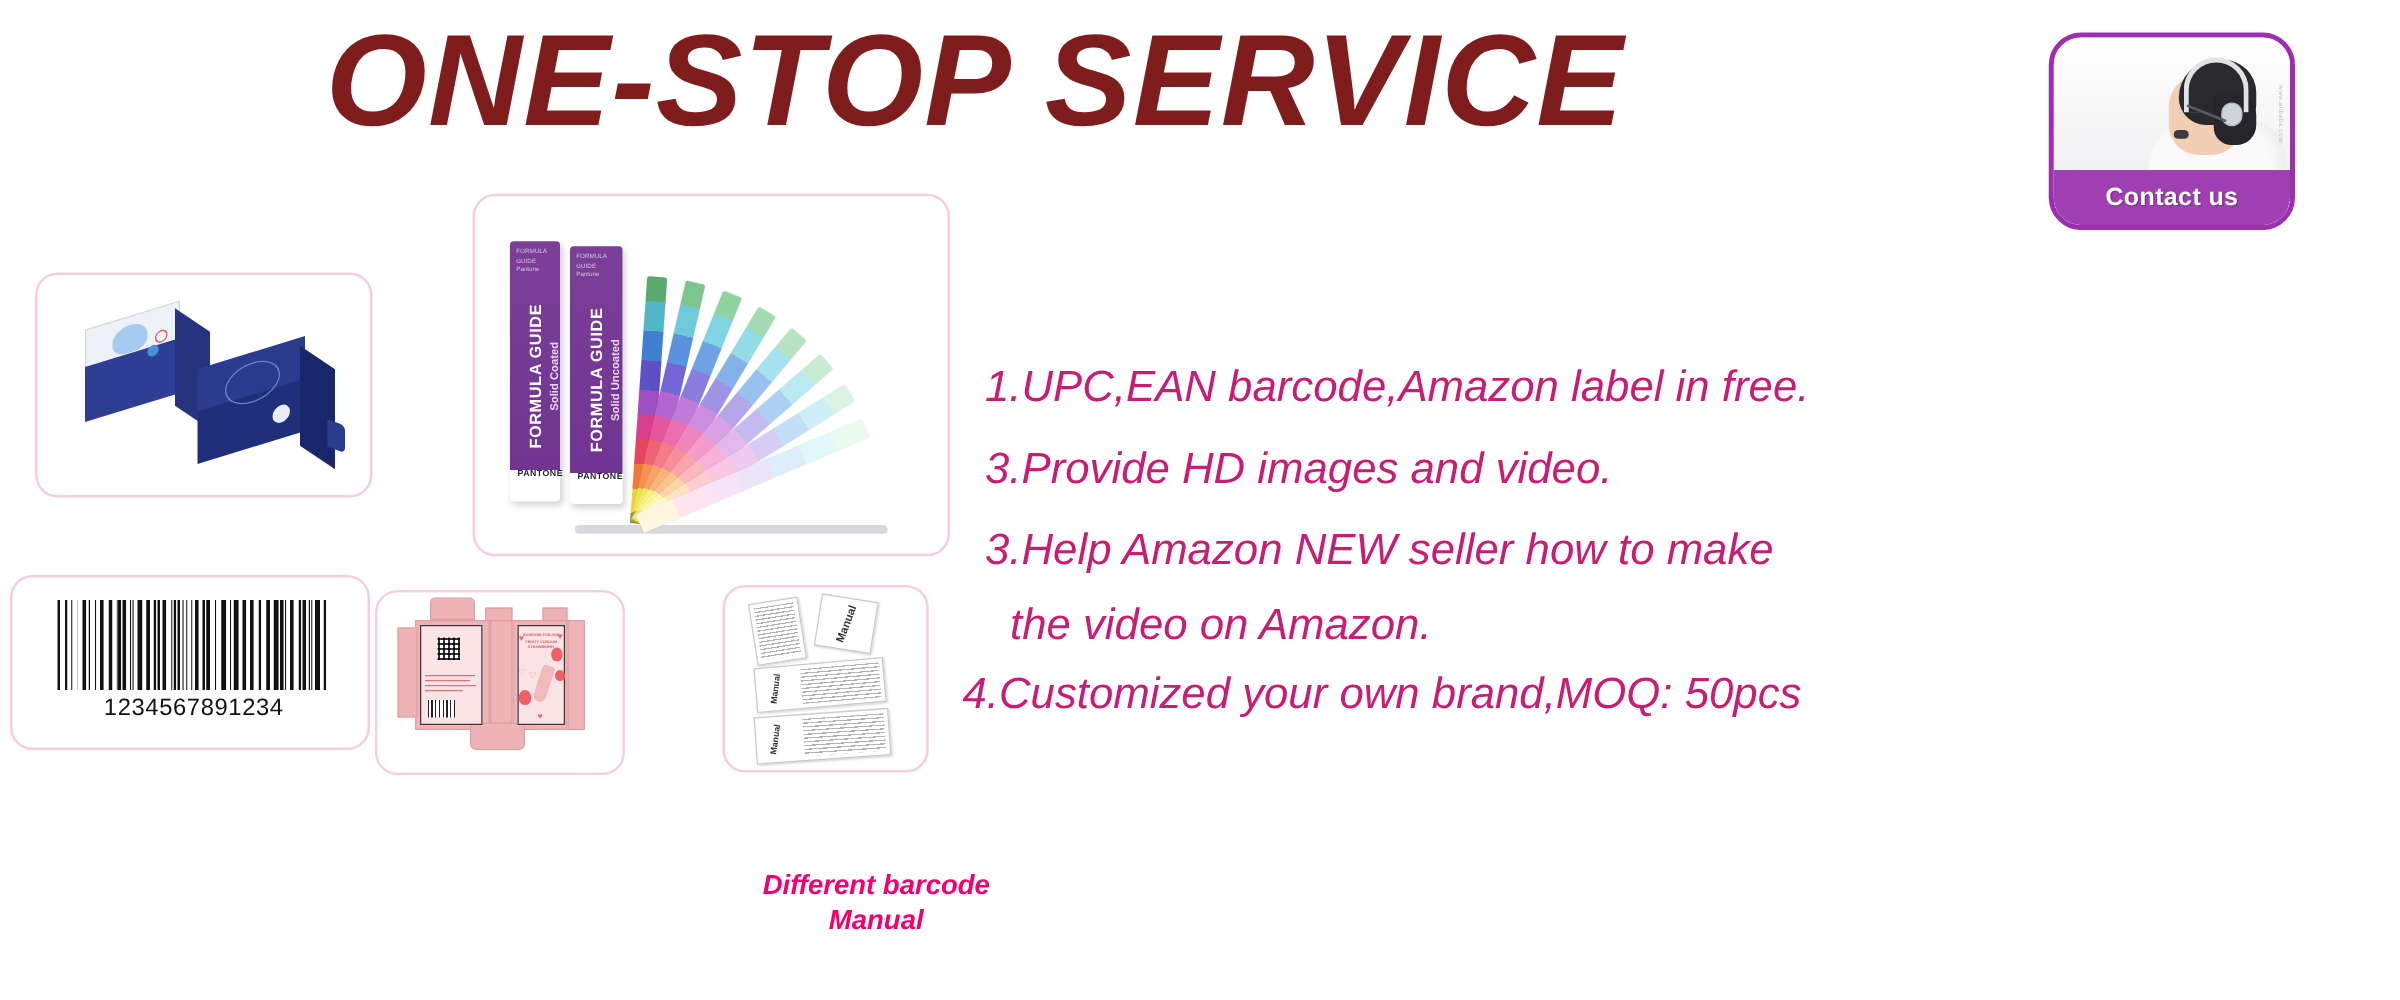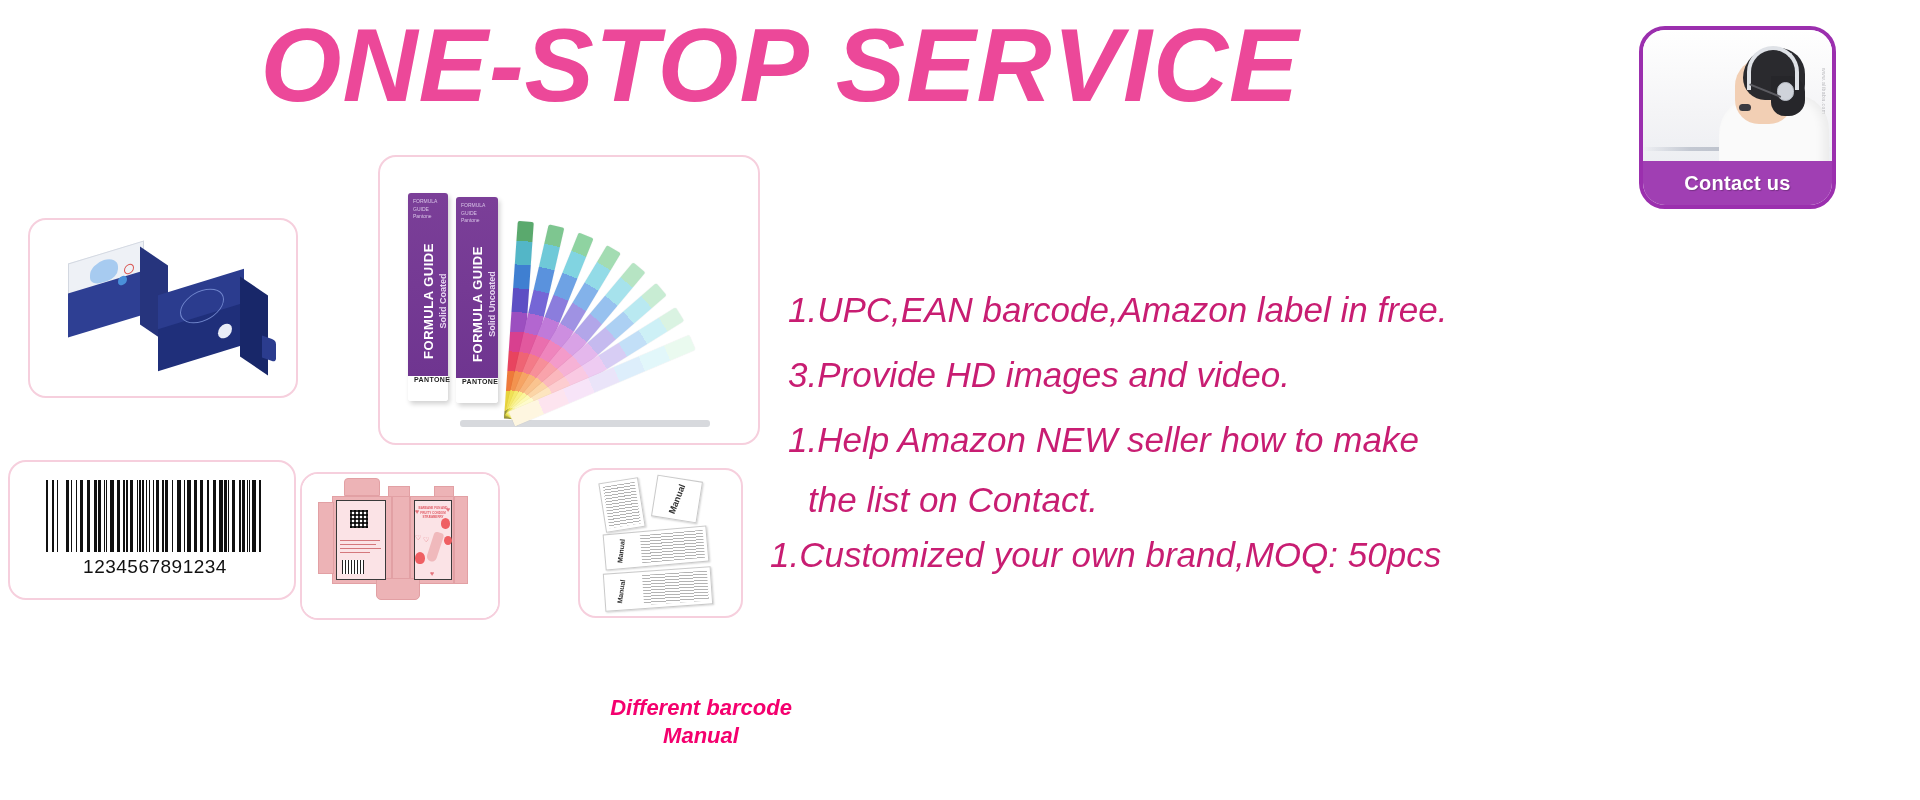--- a/index.html
+++ b/index.html
@@ -14,21 +14,21 @@
   
   .title {
     position: absolute;
     left: 0; top: 6px; width: 1560px;
     text-align: center;
     font-family: "Liberation Sans", sans-serif;
     font-size: 104px;
     font-weight: bold;
     font-style: italic;
     letter-spacing: 1px;
-    color: #ec4899;
+    color: #7f1d1d;
     white-space: nowrap;
   }
 
   
   .card {
     position: absolute;
     background: #ffffff;
     border: 2px solid #f6cfdd;
     border-radius: 18px;
     overflow: hidden;
@@ -142,21 +142,21 @@
   }
   .features .f-line { white-space: nowrap; }
   .f1 { position: absolute; left: 18px; top: 0px; }
   .f2 { position: absolute; left: 18px; top: 65px; }
   .f3 { position: absolute; left: 18px; top: 130px; }
   .f3b { position: absolute; left: 38px; top: 190px; }
   .f4 { position: absolute; left: 0px; top: 245px; }
 
   
   #contact-badge {
-    position: absolute; left: 1639px; top: 26px; width: 197px; height: 183px;
+    position: absolute; left: 1639px; top: 26px; width: 197px; height: 158px;
     border: 4px solid #9b2fae;
     border-radius: 26px;
     overflow: hidden;
     background: #fff;
   }
   .cs-photo {
     position: absolute; left: 0; top: 0; right: 0; height: 139px;
     background: linear-gradient(180deg,#ffffff 0%,#f4f4f6 60%,#eceef2 100%);
     overflow: hidden;
   }
@@ -419,23 +419,23 @@
   </div>
 
   <div class="manual-caption">
     <div>Different barcode</div>
     <div>Manual</div>
   </div>
 
   <div class="features">
     <div class="f-line f1">1.UPC,EAN barcode,Amazon label in free.</div>
     <div class="f-line f2">3.Provide HD images and video.</div>
-    <div class="f-line f3">1.Help Amazon NEW seller how to make</div>
-    <div class="f-line f3b">the list on Contact.</div>
-    <div class="f-line f4">1.Customized your own brand,MOQ: 50pcs</div>
+    <div class="f-line f3">3.Help Amazon NEW seller how to make</div>
+    <div class="f-line f3b">the video on Amazon.</div>
+    <div class="f-line f4">4.Customized your own brand,MOQ: 50pcs</div>
   </div>
 
   <div id="contact-badge">
     <div class="cs-photo">
       <div class="cs-desk"></div>
       <div class="cs-body"></div>
       <div class="cs-neck"></div>
       <div class="cs-head"></div>
       <div class="cs-hair"></div>
       <div class="cs-hair2"></div>

